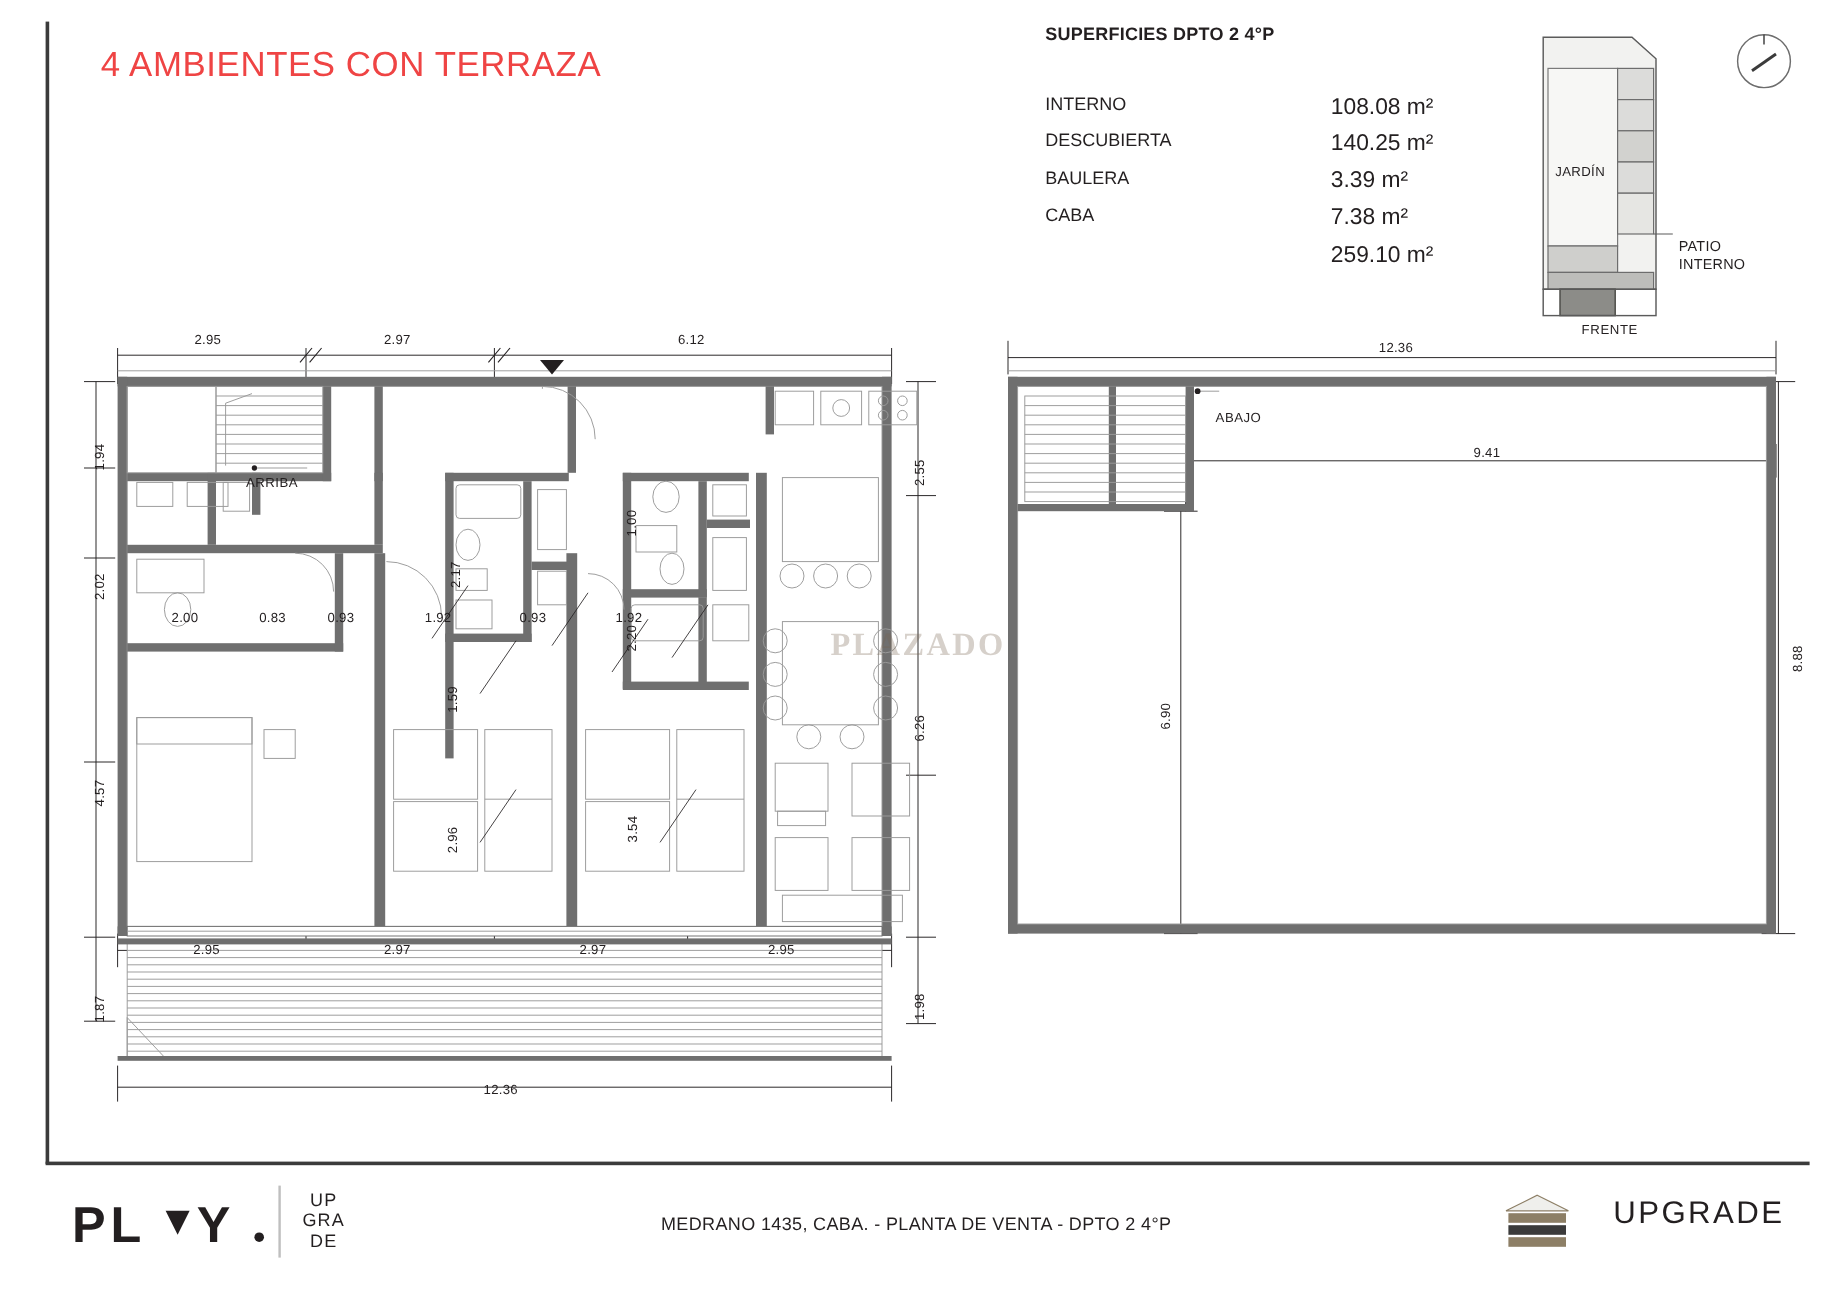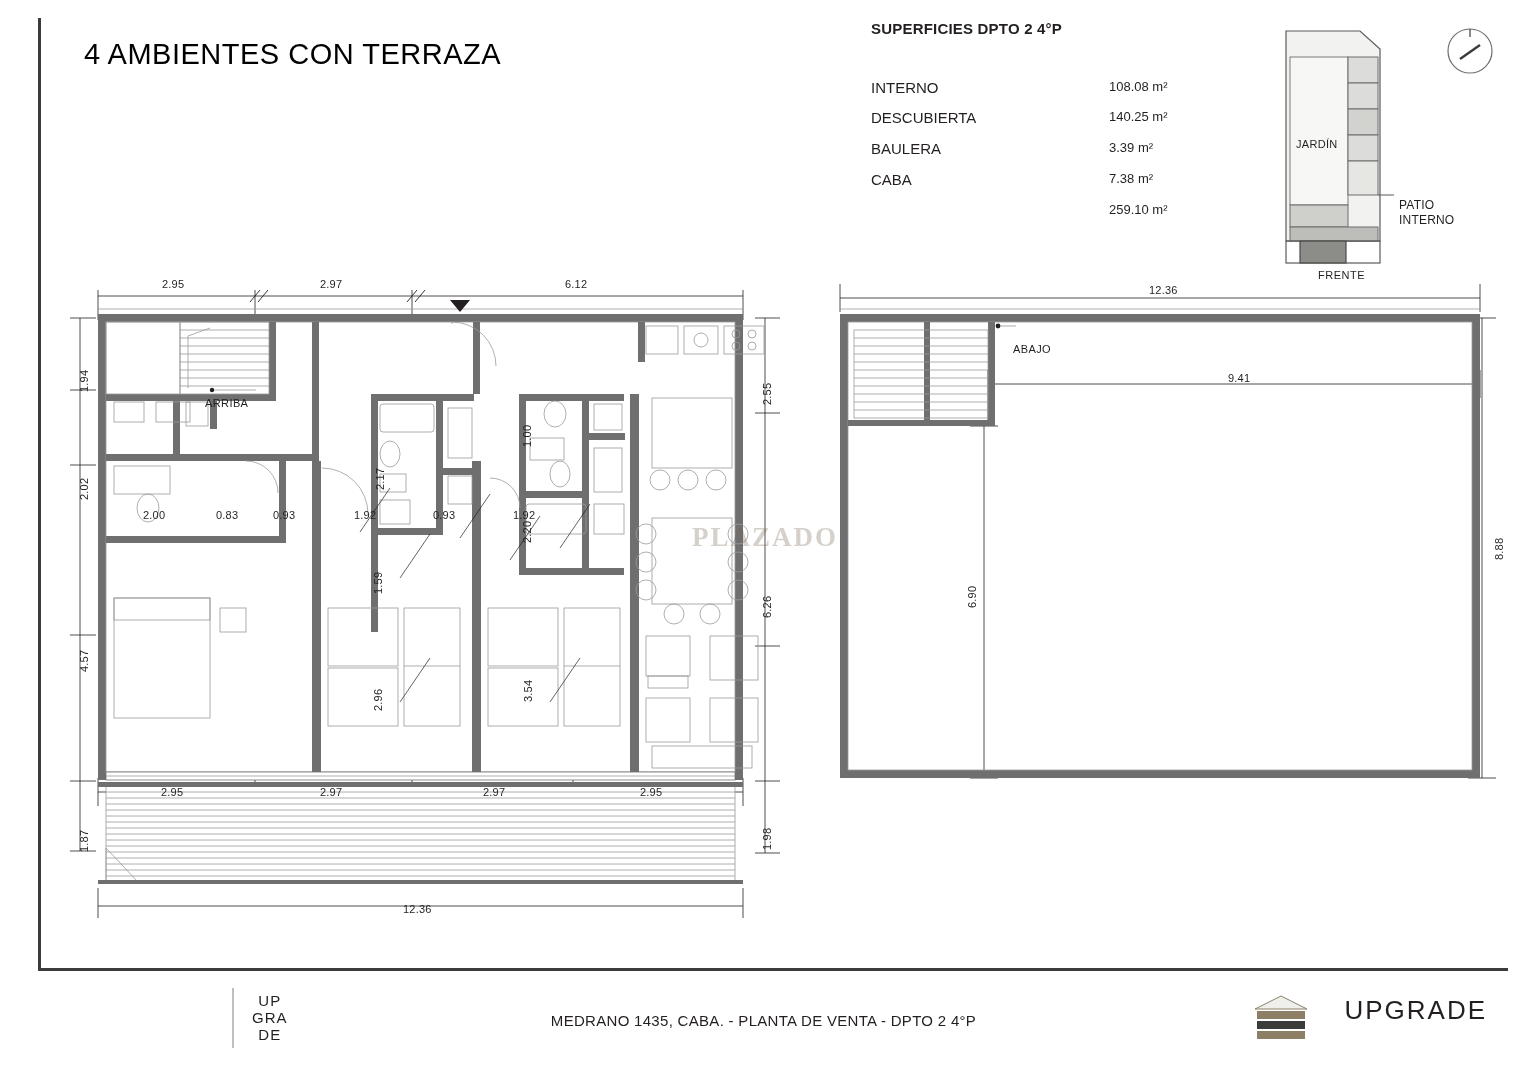--- a/index.html
+++ b/index.html
@@ -16,30 +16,30 @@
     position: absolute; left: 0; top: 0; width: 1527px; height: 1080px;
     background: #fff;
   }
   
   .frame-left { position:absolute; left:38px; top:18px; width:3px; height:952px; background:#3b3b3b; }
   .frame-bottom { position:absolute; left:38px; top:968px; width:1470px; height:3px; background:#3b3b3b; }
 
   .title {
     position: absolute; left: 84px; top: 38px;
     font-size: 29px; font-weight: 400; letter-spacing: .5px;
-    color: #000000; white-space: nowrap;
+    color: #ef4444; white-space: nowrap;
   }
 
   
   .surf-title {
     position:absolute; left:871px; top:20px;
     font-size: 15px; font-weight: bold; letter-spacing:.2px;
   }
   .surf-label { position:absolute; font-size:15px; }
-  .surf-val { position:absolute; font-size:13px; }
+  .surf-val { position:absolute; font-size:19px; }
 
   
   .keyplan { position:absolute; left:1282px; top:27px; width:120px; height:248px; }
   .kp-text { position:absolute; font-size:11px; letter-spacing:.3px; color:#231f20; }
   .frente-label { position:absolute; left:1318px; top:269px; font-size:11px; letter-spacing:.5px; }
   .patio-label { position:absolute; left:1399px; top:198px; font-size:12px; line-height:15px; letter-spacing:.2px; }
 
   .compass { position:absolute; left:1444px; top:25px; width:52px; height:52px; }
 
   
@@ -461,20 +461,28 @@
   </div>
 
   <div class="dim" style="left:1149px; top:284px;">12.36</div>
   <div class="dim" style="left:1228px; top:372px;">9.41</div>
   <div class="dim-v" style="left:1493px; top:560px;">8.88</div>
   <div class="dim-v" style="left:966px; top:608px;">6.90</div>
   <div class="lbl" style="left:1013px; top:343px;">ABAJO</div>
 
   <div class="footer-text">MEDRANO 1435, CABA. - PLANTA DE VENTA -  DPTO 2 4°P</div>
 
+  <div class="play-logo">
+    <svg width="170" height="52" viewBox="0 0 170 52">
+      <text x="0" y="40" font-family="Liberation Sans, sans-serif" font-size="42" font-weight="bold" letter-spacing="4" fill="#231f20">PL</text>
+      <polygon points="78,14 98,14 88,34" fill="#231f20"></polygon>
+      <text x="104" y="40" font-family="Liberation Sans, sans-serif" font-size="42" font-weight="bold" letter-spacing="4" fill="#231f20">Y</text>
+      <circle cx="156" cy="36" r="4" fill="#231f20"></circle>
+    </svg>
+  </div>
   <div class="play-div"></div>
   <div class="upg-small">
     <div>UP</div>
     <div>GRA</div>
     <div>DE</div>
   </div>
 
   <div class="upg-mark">
     <svg width="56" height="50" viewBox="0 0 56 50">
       <polygon points="28,3 54,16 2,16" fill="#efefec" stroke="#8d7f66" stroke-width="1"></polygon>

